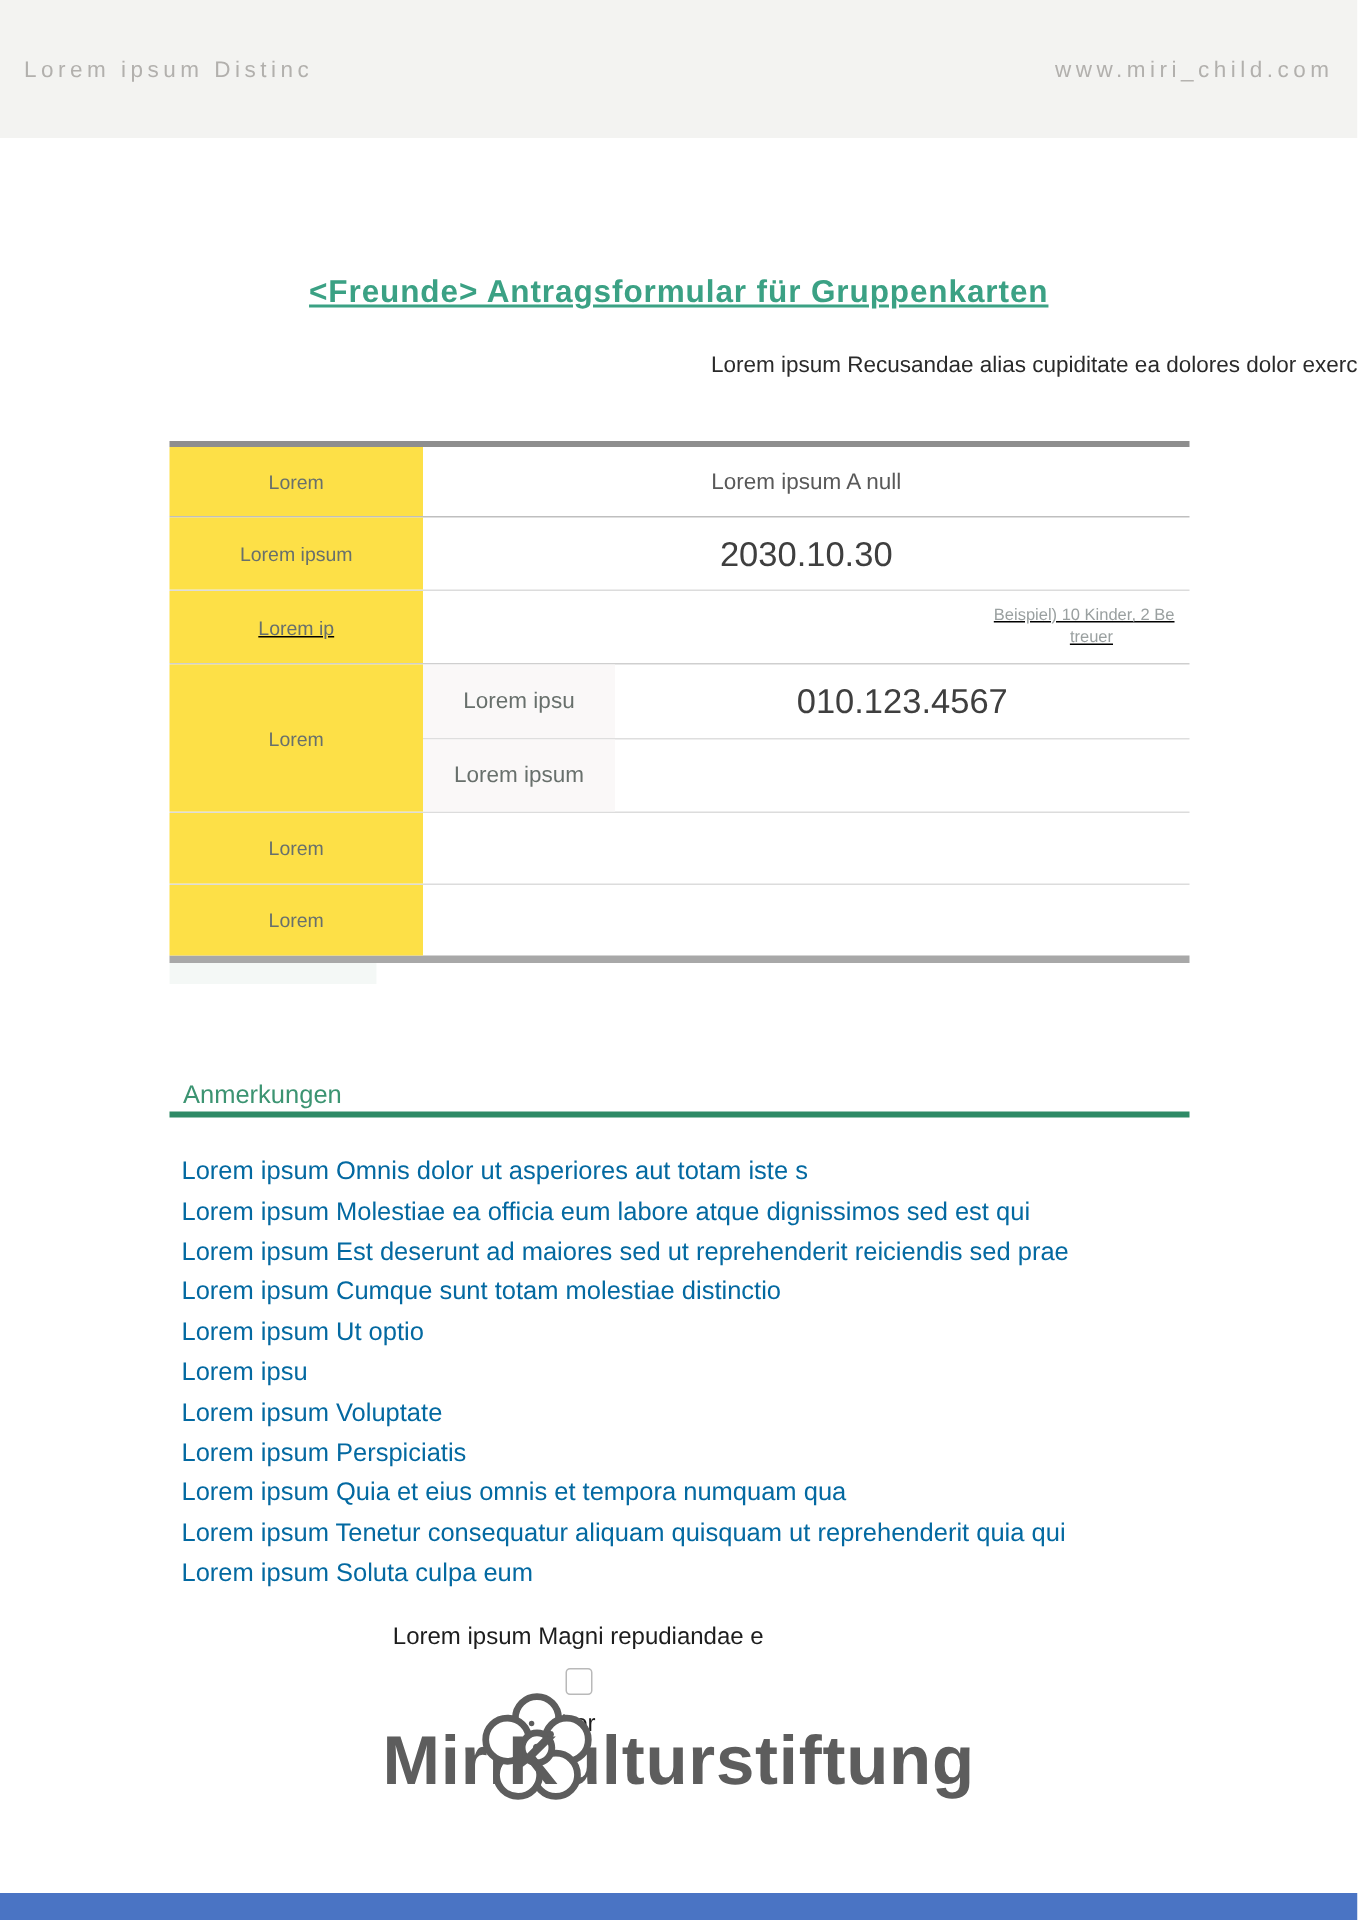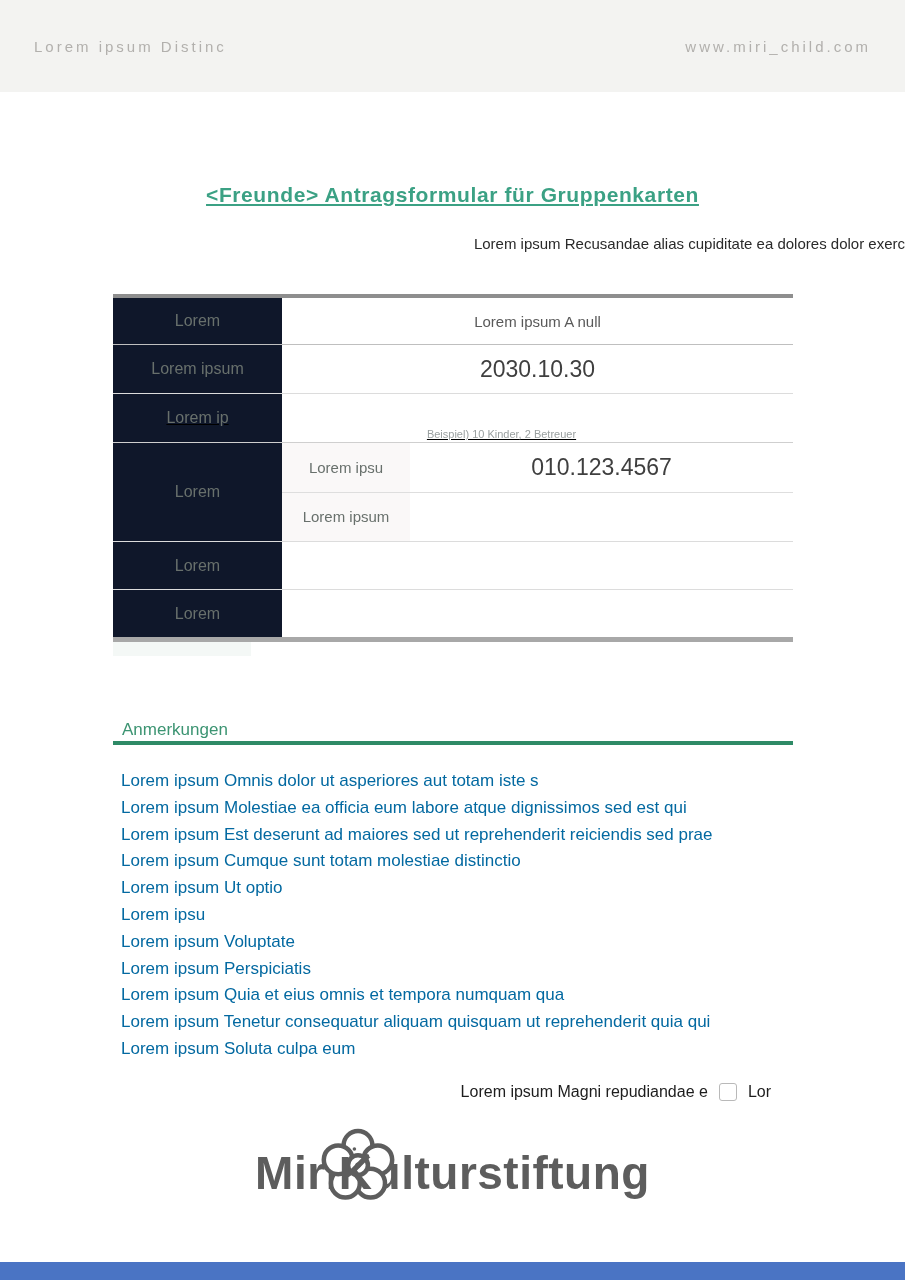--- a/index.html
+++ b/index.html
@@ -9,21 +9,21 @@
     font-family:"Liberation Sans", sans-serif;
     background:#ffffff;
     overflow:hidden;
   }
 
   
   .header {
     position:absolute; top:0; left:0; width:905px; height:92px;
     background:#f3f3f1;
     display:flex; justify-content:space-between; align-items:center;
-    padding:0 34px;
+    padding:0 16px;
   }
   .header .h-text {
     font-size:15px; color:#b2b0ad; letter-spacing:3px;
   }
 
   
   .doc-title {
     position:absolute; top:183px; left:0; width:905px;
     text-align:center;
     font-size:21px; font-weight:800; letter-spacing:0.6px;
@@ -42,41 +42,41 @@
     border-top:4px solid #8e8e8e;
     border-bottom:5px solid #a8a8a8;
     background:#fff;
   }
   .trow { display:flex; }
   .trow + .trow { border-top:1px solid #dcdcdc; }
   .trow.r2 { border-top:1px solid #bfbfbf; }
   .trow.r4 { border-top:1px solid #cfcfcf; }
   .th {
     width:169px; flex:0 0 169px;
-    background:#0f172a;
+    background:#fde047;
     display:flex; align-items:center; justify-content:center;
-    font-size:16px; color:#68706c;
+    font-size:13px; color:#68706c;
   }
   .td {
     flex:1; display:flex; align-items:center; justify-content:center;
     font-size:15px; color:#595959;
   }
   .r1 { height:46px; }
   .r2 { height:49px; }
   .r3 { height:49px;text-decoration:underline; }
   .r4 { height:99px; }
   .r5 { height:48px; }
   .r6 { height:48px; }
   .value-big { font-size:23px; color:#3f3f3f; }
   .td.hint-cell {
-    align-items:flex-end; justify-content:center;
+    flex-direction:column; align-items:flex-end; justify-content:center;
     padding-right:10px;
     font-size:11px; color:#9aa0a0; line-height:15px;
   }
-  .hint-line2 { margin-right:62px; }
+  .hint-line2 { margin-right:41px; }
   .sub-rows { flex:1; display:flex; flex-direction:column; }
   .sub-row { flex:1; display:flex; }
   .sub-row + .sub-row { border-top:1px solid #dedede; }
   .sub-th {
     width:128px; flex:0 0 128px;
     background:#faf8f8;
     display:flex; align-items:center; justify-content:center;
     font-size:15px; color:#68706c;
   }
   .sub-td {
@@ -100,21 +100,21 @@
     position:absolute; top:768px; left:121px; width:680px;
     font-size:17px; color:#0369a1; line-height:26.8px;
     list-style:none;
   }
 
   
   .agreement-row {
     position:absolute; top:1083px; left:0; width:905px;
     display:flex; justify-content:flex-end; align-items:center;
     padding-right:134px; gap:11px;
-    font-size:16px; color:#1d1d1d;
+    font-size:16px; color:#1d1d1d;flex-direction:column;
   }
   .checkbox {
     width:18px; height:18px;
     border:1.5px solid #b9b9b9; border-radius:3px;
     background:#fff;
   }
 
   
   .logo {
     position:absolute; top:1146px; left:0; width:905px;

